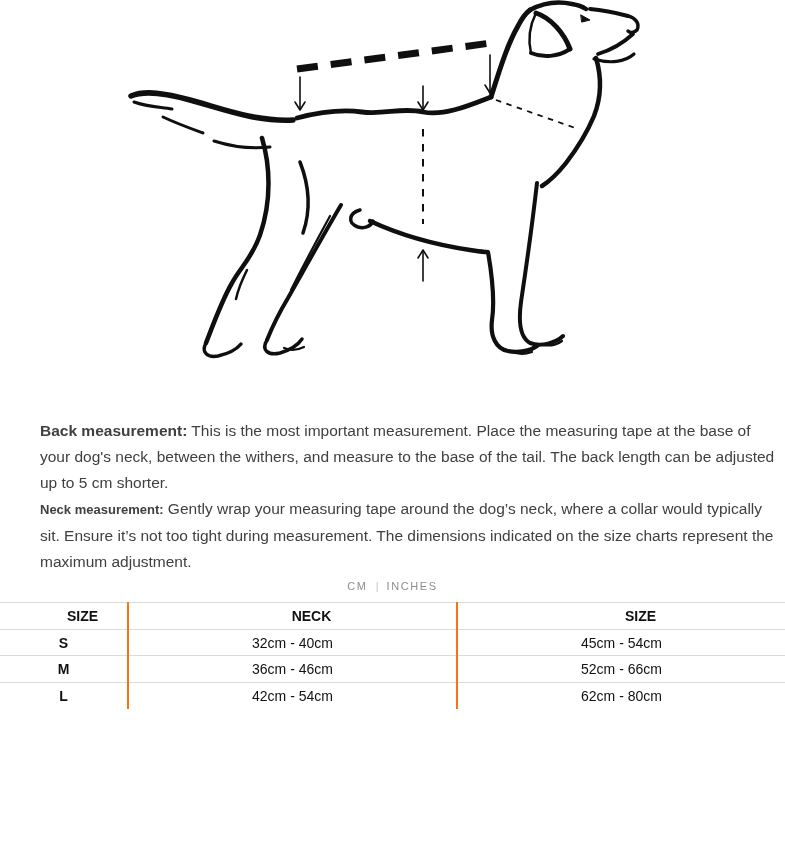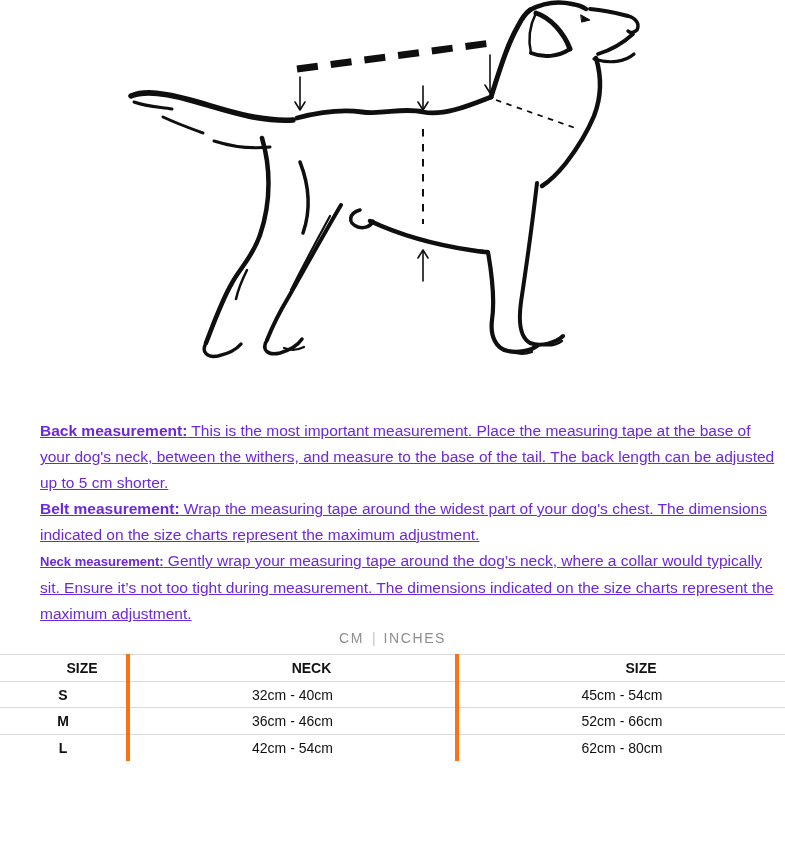--- a/index.html
+++ b/index.html
@@ -6,49 +6,49 @@
   body{
     width:785px;height:867px;overflow:hidden;background:#ffffff;
     font-family:"Liberation Sans","DejaVu Sans",sans-serif;
     color:#1c1c1c;
   }
   .diagram-wrap{width:785px;height:405px;}
   .diagram-wrap svg{display:block;}
 
   .copy{
     padding:13px 2px 0 40px;
-    font-size:15.5px;line-height:26px;color:#6d28d9;text-decoration:underline;
+    font-size:15.5px;line-height:26px;color:#404040;
   }
   .copy p{margin:0;}
   .copy .lbl{font-weight:bold;}
   .copy .lbl-small{font-weight:bold;font-size:13px;margin-top:21px;}
 
   .unit-toggle{
     margin-top:3px;margin-bottom:8px;height:16px;line-height:16px;
-    text-align:center;font-size:14px;letter-spacing:1.6px;
+    text-align:center;font-size:11px;letter-spacing:1.6px;
     color:#8e8e8e;
   }
   .unit-toggle .opt{cursor:pointer;padding:0 6px;}
   .unit-toggle .sep{color:#c4c4c4;padding:0 2px;letter-spacing:0;}
 
   table.size-chart{
     width:785px;border-collapse:collapse;table-layout:fixed;
     font-size:14px;color:#111;
   }
   table.size-chart col.c-size{width:128px;}
   table.size-chart col.c-neck{width:329px;}
   table.size-chart col.c-girth{width:328px;}
   table.size-chart th,table.size-chart td{
     height:26.7px;padding:0;text-align:center;vertical-align:middle;
     border-top:1px solid #dadada;box-sizing:border-box;
     font-weight:normal;white-space:nowrap;
   }
   table.size-chart th{font-weight:bold;padding-left:38px;}
   table.size-chart td.size-col{font-weight:bold;}
-  table.size-chart .v{border-left:4px solid #f97316;margin-top:12px;}
+  table.size-chart .v{border-left:2px solid #f97316;margin-top:12px;}
 </style>
 </head>
 <body>
 
 <div class="diagram-wrap">
   <svg width="785" height="405" viewBox="0 0 785 405" xmlns="http://www.w3.org/2000/svg">
     <g fill="none" stroke="#0f0f0f" stroke-linecap="round" stroke-linejoin="round">
 
       <g>
 
@@ -115,21 +115,20 @@
           <path d="M418,258 L423,250 L428,258"></path>
       </g>
 
       <path d="M496,100 L578,129" stroke-width="1.8" stroke-dasharray="5.5 5.5" stroke-linecap="butt"></path>
     </g>
   </svg>
 </div>
 
 <div class="copy">
   <p><span class="lbl">Back measurement:</span><span> This is the most important measurement. Place the measuring tape at the base of your dog's neck, between the withers, and measure to the base of the tail. The back length can be adjusted up to 5 cm shorter.</span></p>
-  <p><span class="lbl">Belt measurement:</span><span> Wrap the measuring tape around the widest part of your dog's chest. The dimensions indicated on the size charts represent the maximum adjustment.</span></p>
   <p><span class="lbl-small">Neck measurement:</span><span> Gently wrap your measuring tape around the dog’s neck, where a collar would typically sit. Ensure it’s not too tight during measurement. The dimensions indicated on the size charts represent the maximum adjustment.</span></p>
 </div>
 
 <div class="unit-toggle">
   <span class="opt">CM</span><span class="sep">|</span><span class="opt">INCHES</span>
 </div>
 
 <table class="size-chart">
   <colgroup>
       <col class="c-size">

